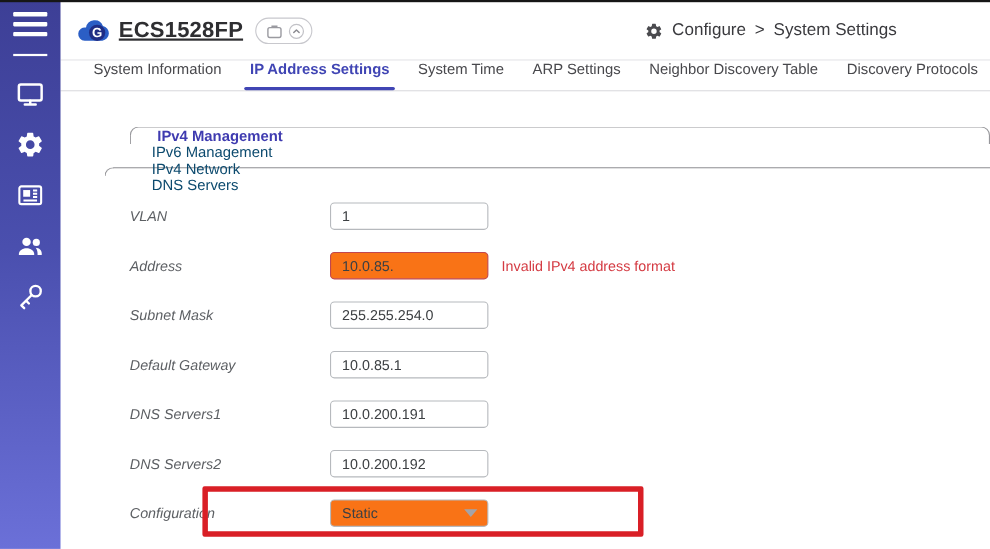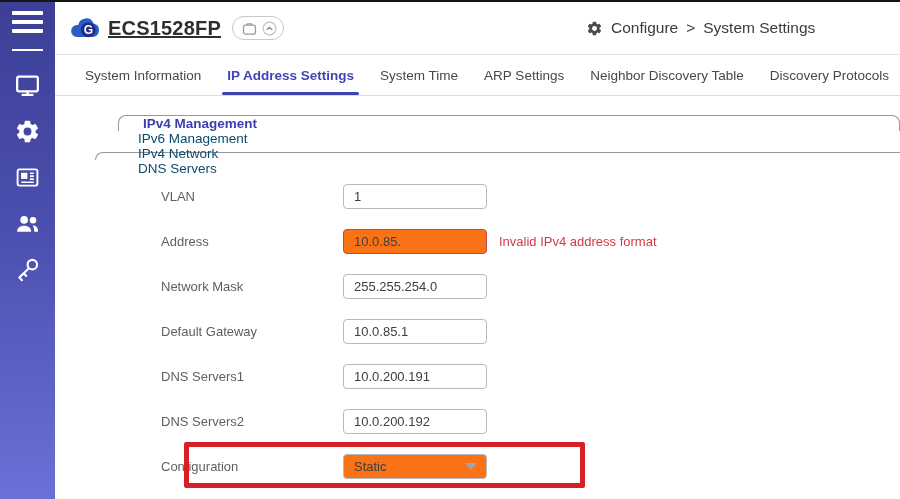--- a/index.html
+++ b/index.html
@@ -39,42 +39,42 @@
     margin-left:11px; height:24px; padding:0 6px 0 8px;
     border:1px solid #c8c8cd; border-radius:13px;
     display:flex; align-items:center; gap:4px; cursor:pointer; background:#fff;
   }
   .breadcrumb { position:absolute; left:531px; top:0; height:100%; display:flex; align-items:center; gap:8px; font-size:15.5px; color:#3a3a3e; }
   .breadcrumb .crumb-section { font-weight:400; }
   .breadcrumb svg { width:17px; height:17px; }
 
   
   .tabbar {
-    position:absolute; left:55px; right:0; top:55px; height:41px;
+    position:absolute; left:55px; right:0; top:42px; height:41px;
     background:#ffffff; border-bottom:1px solid #dbdbdf;
     display:flex; align-items:stretch; padding-left:17px; z-index:20;
   }
   .tab { display:flex; align-items:center; padding:0 13px; font-size:13.5px; color:#48484c; cursor:pointer; position:relative; white-space:nowrap; }
   .tab.active { color:#4045b4; font-weight:700; }
   .tab.active::after { content:""; position:absolute; left:8px; right:8px; bottom:0; height:3px; background:#4045b4; border-radius:2px; }
 
   
   .subtab-line { position:absolute; left:103px; right:0; top:152px; height:1px; background:#97979b; z-index:5; }
   .subtab-hook { position:absolute; left:95px; top:152px; width:9px; height:8px; border-top:1px solid #97979b; border-left:1px solid #97979b; border-top-left-radius:8px; z-index:5; }
   .subtab-row { position:absolute; left:55px; right:0; top:115px; height:38px; display:flex; align-items:stretch; padding-left:63px; z-index:6;flex-direction:column; }
   .subtab { display:flex; align-items:center; padding:0 20px; font-size:13.5px; color:#0c4a6e; cursor:pointer; white-space:nowrap; }
   .subtab.active {
     border:1px solid #97979b; border-bottom:none; border-radius:8px 8px 0 0;
     background:#ffffff; color:#3f3bb0; font-weight:700; padding:0 24px; z-index:7;
   }
 
   
   .form { position:absolute; left:55px; top:174px; right:0; z-index:6; }
   .frow { height:45px; display:flex; align-items:center; }
-  .flabel { width:182px; margin-left:106px; font-size:13px; color:#5c5f63; }
+  .flabel { width:182px; margin-left:63px; font-size:13px; color:#5c5f63;font-style:italic; }
   .tfield {
     width:144px; height:25px; border:1px solid #b6b9bd; border-radius:4px;
     padding:0 8px 0 10px; font-size:13px; color:#3d4043; background:#fff;
     font-family:"Liberation Sans", sans-serif; outline:none;
   }
   .tfield.error { border:1.5px solid #c0474f; background:#f97316; }
   .error-msg { margin-left:12px; font-size:13px; color:#d43a42; }
   .select {
     width:144px; height:25px; border:1px solid #b6b9bd; border-radius:4px;
     padding:0 9px 0 10px; font-size:13px; color:#3d4043; background:#f97316;
@@ -187,21 +187,21 @@
   <div class="frow">
     <div class="flabel">VLAN</div>
     <input class="tfield" value="1" style="">
   </div>
   <div class="frow">
     <div class="flabel">Address</div>
     <input class="tfield error" value="10.0.85." style="">
     <span class="error-msg">Invalid IPv4 address format</span>
   </div>
   <div class="frow">
-    <div class="flabel">Network Mask</div>
+    <div class="flabel">Subnet Mask</div>
     <input class="tfield" value="255.255.254.0" style="">
   </div>
   <div class="frow">
     <div class="flabel">Default Gateway</div>
     <input class="tfield" value="10.0.85.1" style="">
   </div>
   <div class="frow">
     <div class="flabel">DNS Servers1</div>
     <input class="tfield" value="10.0.200.191" style="">
   </div>

